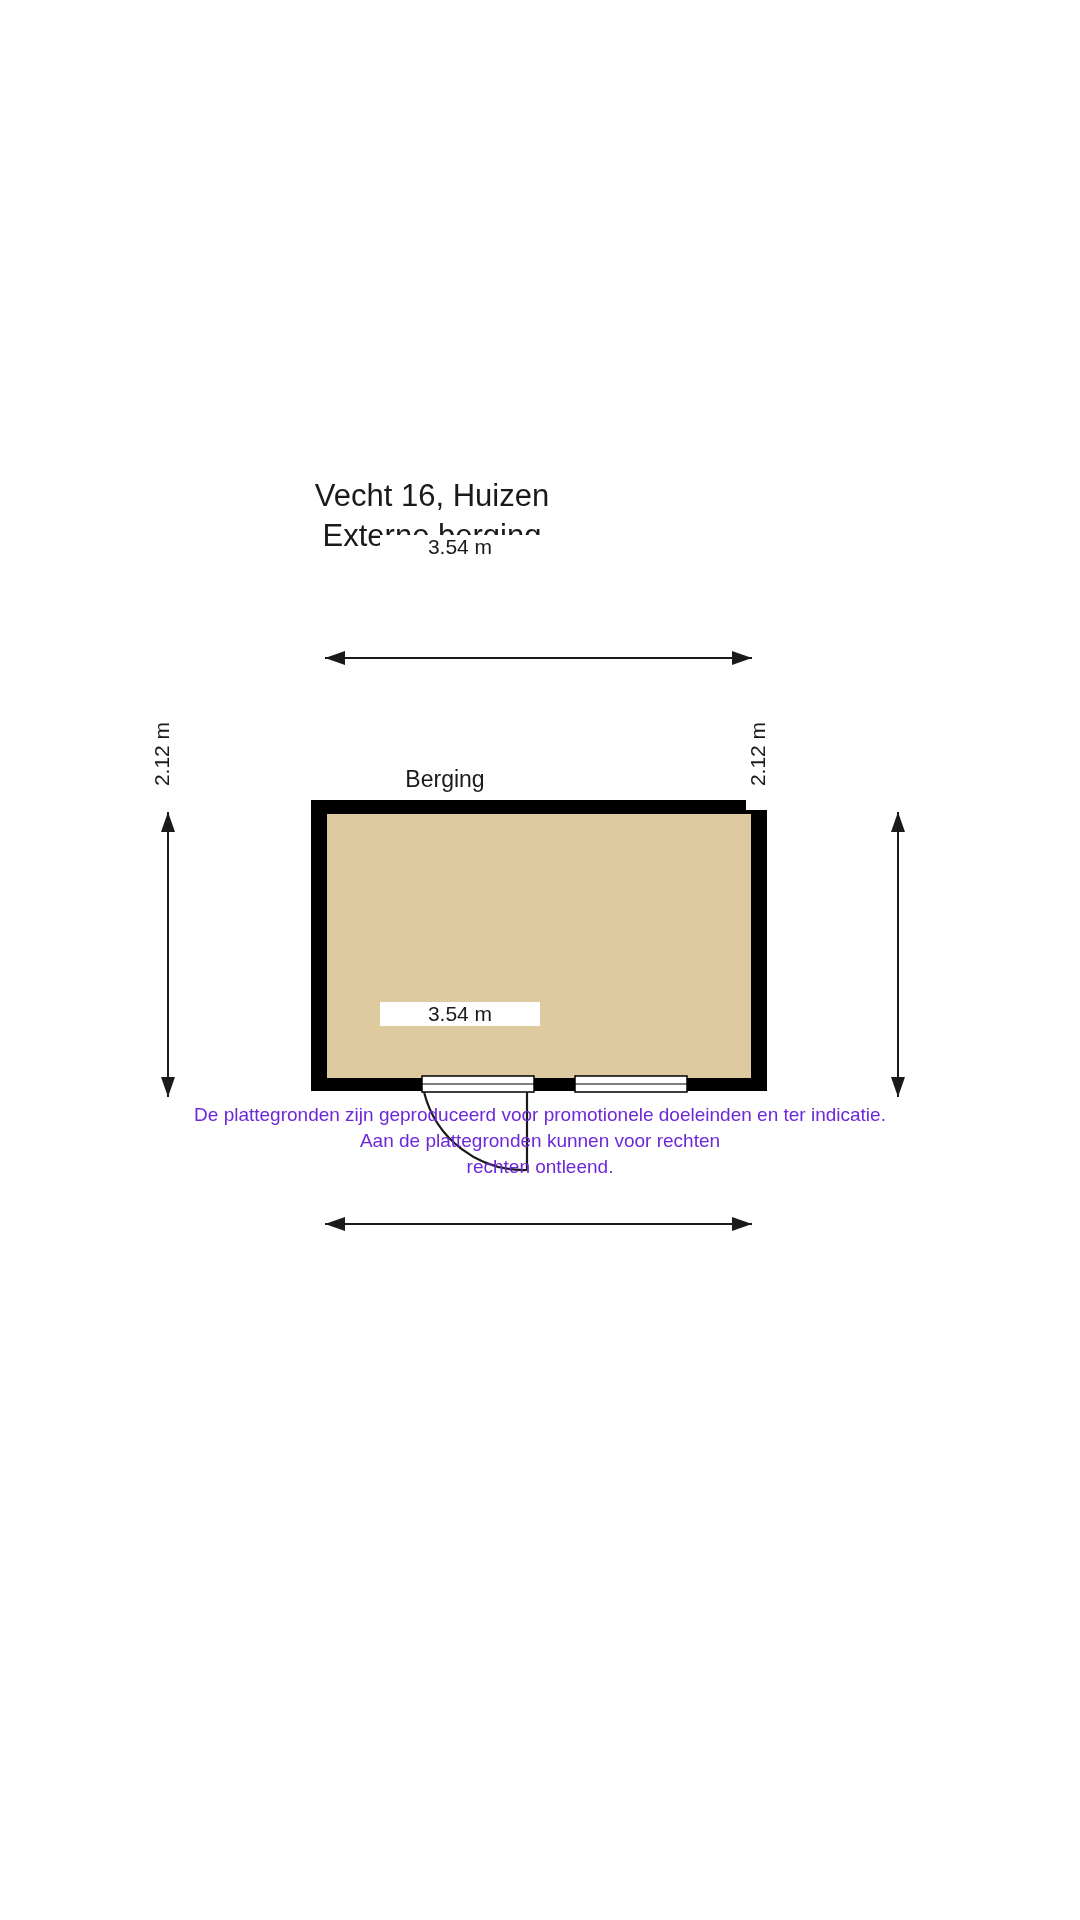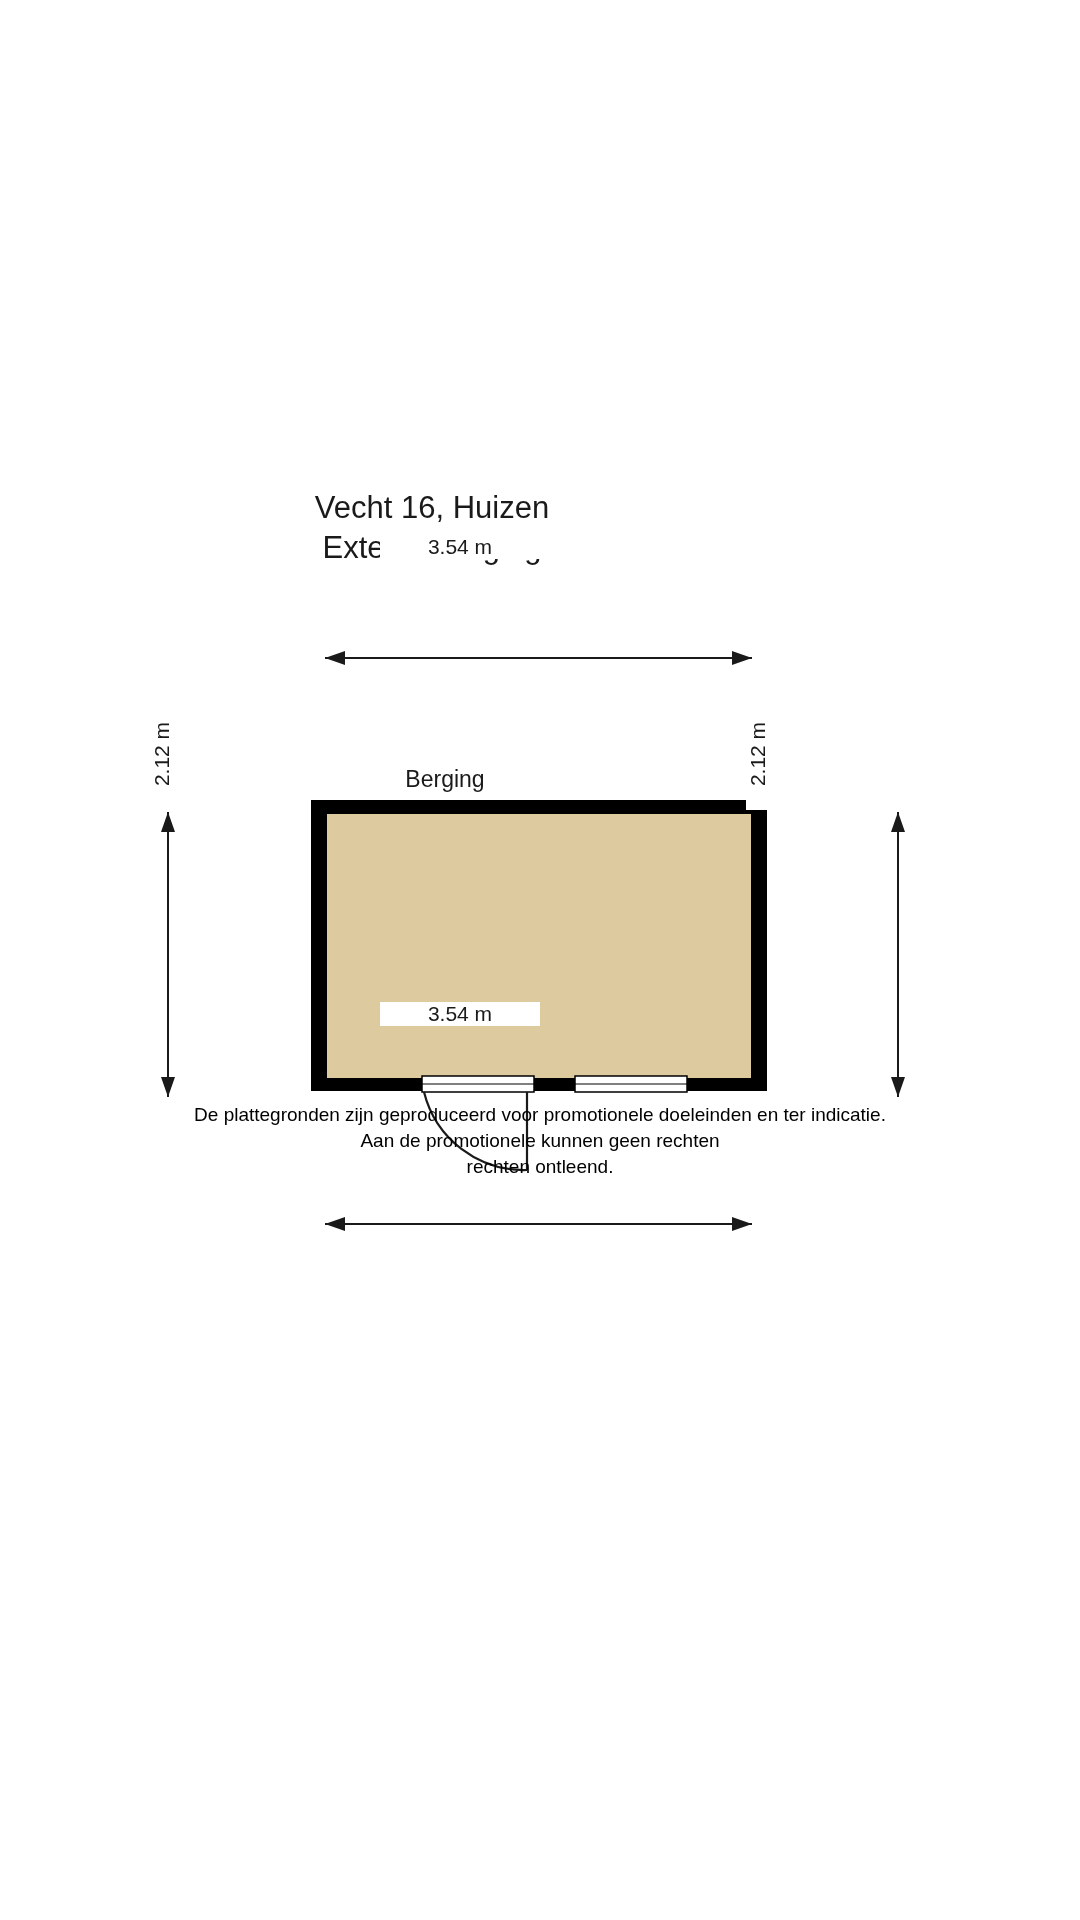--- a/index.html
+++ b/index.html
@@ -13,21 +13,21 @@
     position: relative;
     font-family: "Liberation Sans", sans-serif;
     color: #1a1a1a;
     overflow: hidden;
   }
 
   
   .title-block {
     position: absolute;
     left: 0;
-    top: 488px;
+    top: 476px;
     width: 864px;
     text-align: center;
   }
   .title-line1 {
     font-size: 31px;
     line-height: 40px;
     color: #1a1a1a;
   }
   .title-line2 {
     font-size: 31px;
@@ -95,21 +95,21 @@
 
   
   .disclaimer {
     position: absolute;
     left: 0;
     top: 1102px;
     width: 1080px;
     text-align: center;
     font-size: 19px;
     line-height: 26px;
-    color: #000000;
+    color: #6d28d9;
   }
   .disclaimer div { display: block; }
 </style>
 </head>
 <body>
 
 <div class="title-block">
   <div class="title-line1">Vecht 16, Huizen</div>
   <div class="title-line2">Externe berging</div>
 </div>
@@ -167,15 +167,15 @@
 
 <div class="dim-label dim-top">3.54 m</div>
 <div class="dim-label dim-bottom">3.54 m</div>
 <div class="dim-label dim-left">2.12 m</div>
 <div class="dim-label dim-right">2.12 m</div>
 
 <div class="room-label">Berging</div>
 
 <div class="disclaimer">
   <div>De plattegronden zijn geproduceerd voor promotionele doeleinden en ter indicatie.</div>
-  <div>Aan de promotionele kunnen geen rechten</div>
+  <div>Aan de plattegronden kunnen voor rechten</div>
   <div>rechten ontleend.</div>
 </div>
 
 </body></html>

